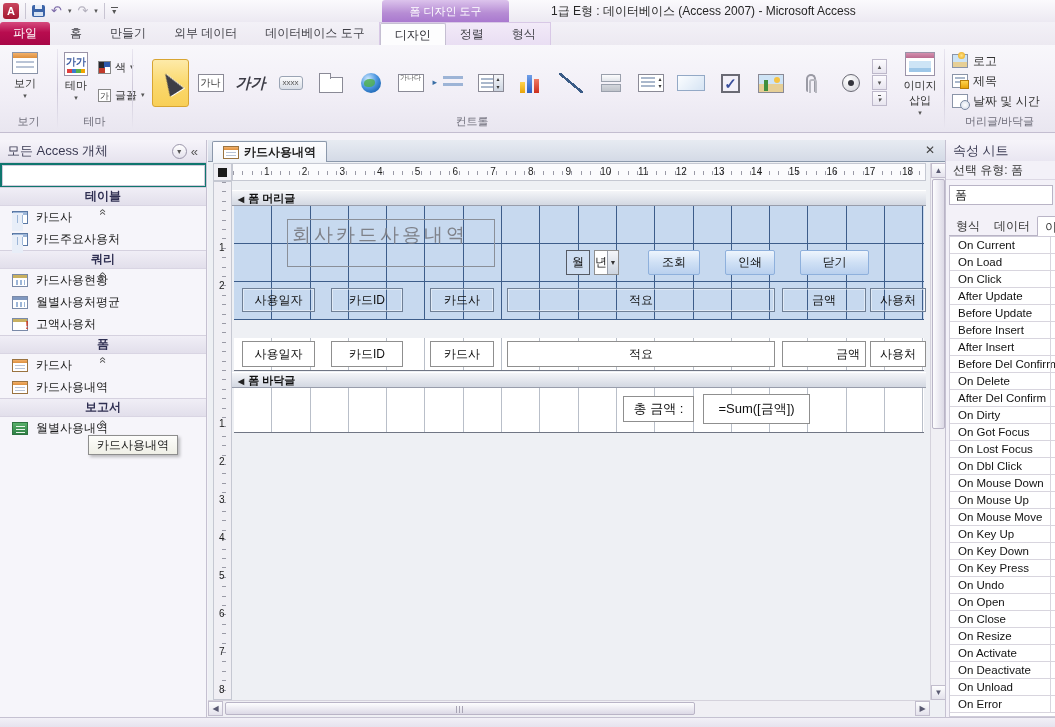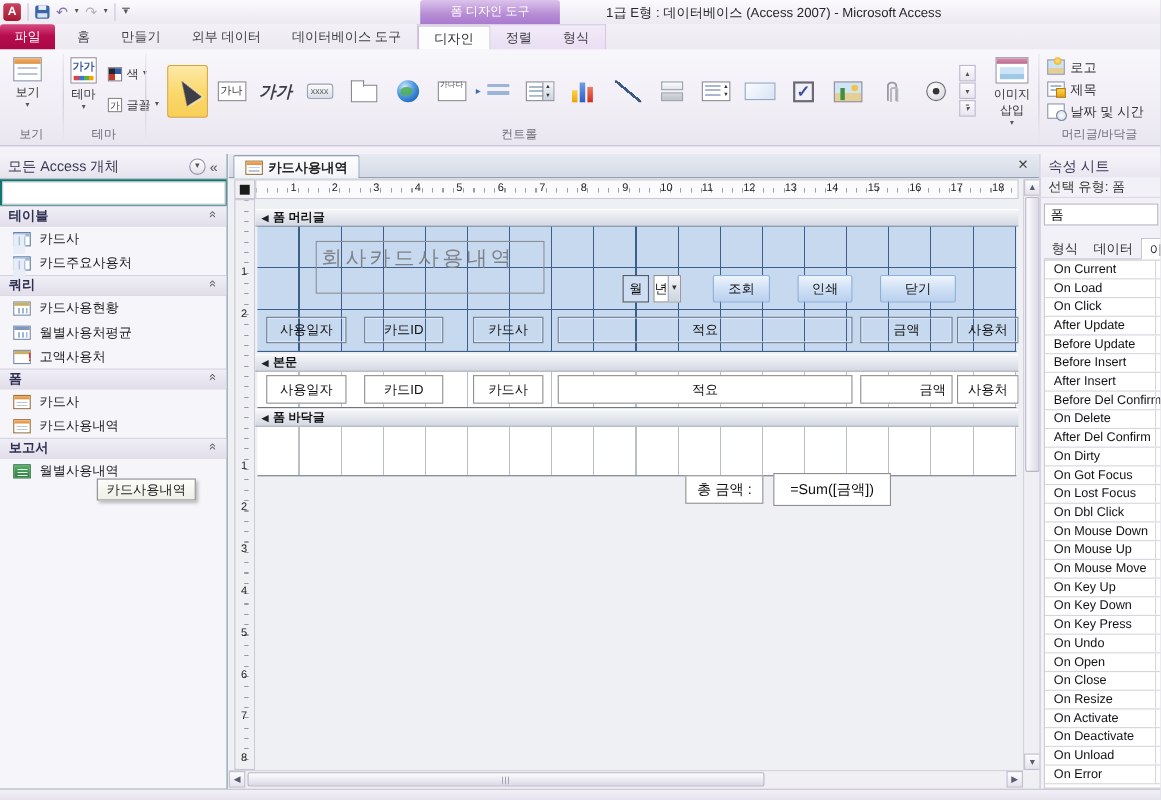--- a/index.html
+++ b/index.html
@@ -149,23 +149,23 @@
   .nav-collapse { font-size:13px; color:#555; padding-right:8px; }
   .nav-search { position:absolute; left:2px; top:25px; width:203px; height:21px; background:#fff;
     border:1px solid #cfcbdb; display:flex; align-items:center; }
   .nav-search input { flex:1; border:none; outline:none; font-style:italic; font-size:16px; color:#444;
     padding:0 4px; font-family:Liberation Serif, serif; background:transparent;margin-top:44px; }
   .nav-search input::placeholder { color:#666; font-style:italic; }
   .ic-mag { width:13px; height:13px; position:relative; margin-right:6px; flex:none; }
   .ic-mag:before { content:""; position:absolute; left:0; top:0; width:8px; height:8px; border:2px solid #8c8aa0; border-radius:50%; }
   .ic-mag:after { content:""; position:absolute; left:9px; top:9px; width:5px; height:2px; background:#8c8aa0; transform:rotate(45deg); }
   .nav-body { position:absolute; left:0; top:47px; width:100%; bottom:0; background:#f6f5fa; overflow:hidden; }
-  .nav-sec { height:19px; display:flex; align-items:flex-start; padding:0 8px;
+  .nav-sec { height:19px; display:flex; align-items:center; padding:0 8px;
     background:linear-gradient(#f0eef6,#e2dfeb); border-top:1px solid #d5d1df; border-bottom:1px solid #d9d5e3;
-    color:#2f2f52; font-size:12px; font-weight:bold; }
+    color:#2f2f52; font-size:12px; font-weight:bold;flex-direction:column; }
   .nav-sec .grow { flex:1; }
   .nav-chev { transform:rotate(90deg); font-size:12px; color:#555; font-weight:normal; }
   .nav-item { height:22px; display:flex; align-items:center; gap:8px; padding-left:12px; font-size:12px; color:#1c1c1c; }
   .ic-nav { width:16px; height:13px; position:relative; flex:none; }
   .ic-nav.table-icon { border:1px solid #5b79a5; background:#fff; }
   .ic-nav.table-icon:before { content:""; position:absolute; left:0; top:0; right:0; height:3px; background:#9db6d8; }
   .ic-nav.table-icon:after { content:""; position:absolute; left:4px; top:3px; bottom:0; width:1px; background:#9db6d8;
     box-shadow:5px 0 0 #9db6d8, 0 3px 0 5px #e8eef8; }
   .ic-nav.query-icon, .ic-nav.crosstab-query-icon { border:1px solid #7a8aa8; background:#fff; }
   .ic-nav.query-icon:before, .ic-nav.crosstab-query-icon:before { content:""; position:absolute; left:0; top:0; right:0; height:3px; background:#c8b060; }
@@ -227,21 +227,21 @@
     font-size:12px; color:#111; text-align:center; line-height:24px; }
   .fieldbox.num { text-align:right; padding-right:5px; }
   .hbtn { position:absolute; top:44px; height:25px; background:linear-gradient(#eef5fd,#cfe0f5 50%,#b9d0ee);
     border:1px solid #8eb0dc; border-radius:2px; font-size:12px; color:#111; text-align:center; line-height:23px; }
   .monthlbl { position:absolute; top:44px; height:25px; border:1px solid #555a64; background:#cfdef2;
     font-size:12px; color:#111; text-align:center; line-height:23px; }
   .monthcombo { position:absolute; top:44px; height:25px; background:#fff; border:1px solid #8f8f8f; overflow:hidden;
     font-size:12px; line-height:23px; color:#111; }
   .monthcombo .dd { position:absolute; right:0; top:0; bottom:0; width:11px; background:linear-gradient(#f4f6f9,#ccd4e0);
     border-left:1px solid #9aa0ac; font-size:7px; text-align:center; line-height:23px; color:#333; }
-  .totalbox { position:absolute; border:1px solid #8f8f8f; background:#fff; font-size:13px; color:#111;margin-top:36px; }
+  .totalbox { position:absolute; border:1px solid #8f8f8f; background:#fff; font-size:13px; color:#111; }
   
   .vscroll { position:absolute; right:0px; top:23px; width:15px; height:537px; background:#f0eff4; border-left:1px solid #d5d2dc; }
   .sbtn { position:absolute; width:15px; height:15px; background:linear-gradient(#fdfdfe,#e4e2ec); border:1px solid #c2bdcd;
     font-size:8px; color:#5a5a72; text-align:center; line-height:13px; }
   .vthumb { position:absolute; left:1px; top:16px; width:13px; height:250px; background:linear-gradient(90deg,#fdfdfe,#dcd9e6);
     border:1px solid #b9b4c6; border-radius:2px; }
   .hscroll { position:absolute; left:0; bottom:1px; width:722px; height:16px; background:#f0eff4; border-top:1px solid #d5d2dc; }
   .hthumb { position:absolute; left:17px; top:1px; width:470px; height:13px; background:linear-gradient(#fdfdfe,#dcd9e6);
     border:1px solid #b9b4c6; border-radius:2px; }
   .hthumb:after { content:""; position:absolute; left:50%; top:3px; width:8px; height:7px; margin-left:-4px;
@@ -553,21 +553,20 @@
         <div id="hdr-labels">
             <div class="lblbox" style="left: 8px; width: 73px;">사용일자</div>
             <div class="lblbox" style="left: 97px; width: 72px;">카드ID</div>
             <div class="lblbox" style="left: 196px; width: 64px;">카드사</div>
             <div class="lblbox" style="left: 273px; width: 268px;">적요</div>
             <div class="lblbox" style="left: 548px; width: 84px;">금액</div>
             <div class="lblbox" style="left: 636px; width: 56px;">사용처</div>
           </div>
       </div>
 
-      <div class="secbar" style="top:141px;"><span class="arr">◀</span><span>본문</span></div>
 
       <div class="whitegrid" style="top:157px; height:33px;" id="detail-grid">
           <div class="fieldbox" style="left: 8px; width: 73px;">사용일자</div>
           <div class="fieldbox" style="left: 97px; width: 72px;">카드ID</div>
           <div class="fieldbox" style="left: 196px; width: 64px;">카드사</div>
           <div class="fieldbox" style="left: 273px; width: 268px;">적요</div>
           <div class="fieldbox num" style="left: 548px; width: 84px;">금액</div>
           <div class="fieldbox" style="left: 636px; width: 56px;">사용처</div>
         </div>
 

